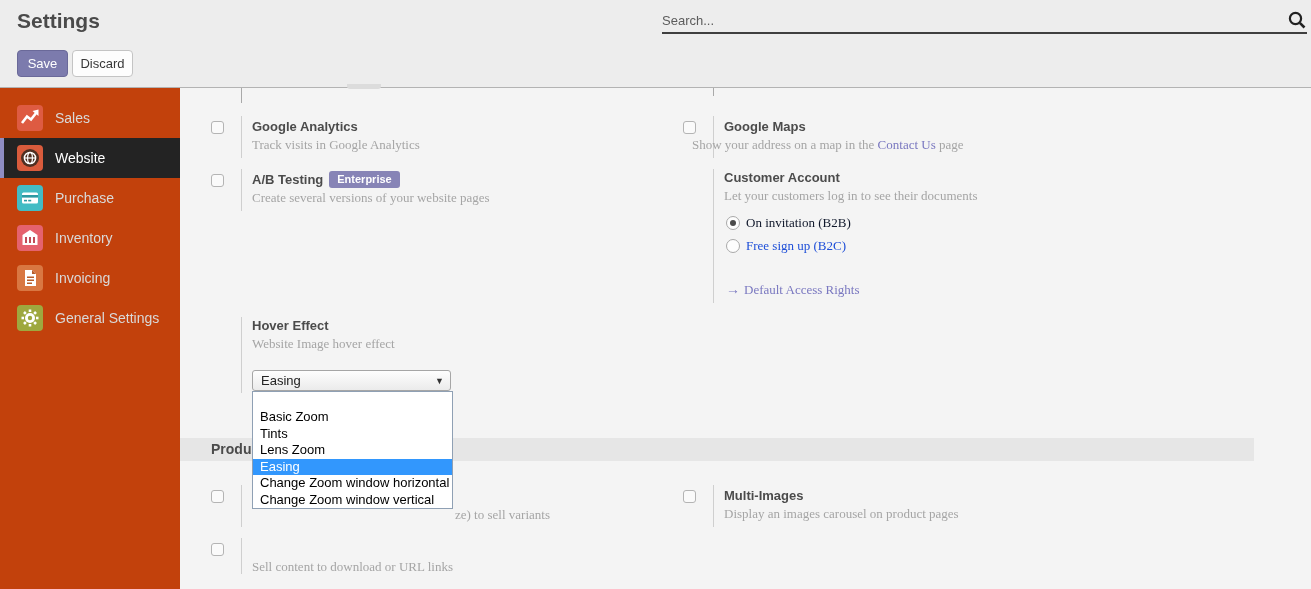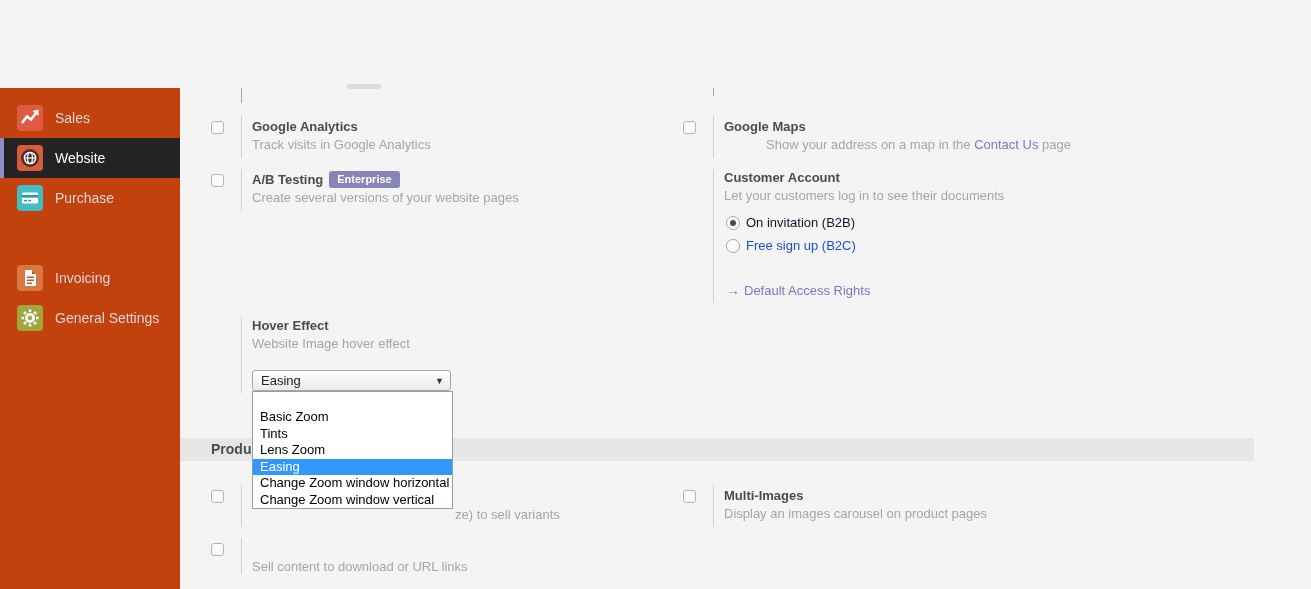--- a/index.html
+++ b/index.html
@@ -22,21 +22,21 @@
   .sidebar { position:absolute; left:0; top:88px; width:180px; height:501px; background:#c2410c; }
   .side-item { position:absolute; left:0; width:180px; height:40px; cursor:pointer; }
   .side-item.active { background:#232323; }
   .active-bar { position:absolute; left:0; top:0; width:4px; height:40px; background:#8f8dc3; }
   .tile { position:absolute; left:17px; top:7px; width:26px; height:26px; border-radius:4px; }
   .side-label { position:absolute; left:55px; top:0; line-height:40px; font-size:14px; color:#d9d9d9; white-space:nowrap; }
   .side-item.active .side-label { color:#ffffff; }
 
   
   .setting-title { position:absolute; font-size:13px; font-weight:bold; color:#4b4b4b; white-space:nowrap; }
-  .setting-desc { position:absolute; font-size:13px; color:#a5a5a5; white-space:nowrap; }
+  .setting-desc { position:absolute; font-size:13px; color:#a5a5a5; white-space:nowrap;font-family:Liberation Serif, serif; }
   .vline { position:absolute; width:1px; background:#cfcfcf; }
   .vline.stub { background:#a9a9a9; }
   .checkbox { position:absolute; width:13px; height:13px; border:1px solid #b4b4b4; border-radius:3px; background:#fafafa; cursor:pointer; }
   .radio { position:absolute; width:14px; height:14px; border:1px solid #a9a9a9; border-radius:50%; background:#fdfdfd; cursor:pointer; }
   .radio .dot { position:absolute; left:3px; top:3px; width:6px; height:6px; border-radius:50%; background:#4a4a4a; }
   .link { color:#7a78c0; cursor:pointer; }
   .badge { display:inline-block; margin-left:6px; padding:2px 8px 3px; border-radius:3px; background:#8784b6; color:#fff; font-size:11px; font-weight:bold; vertical-align:1px; }
   .arrow-glyph { font-weight:bold; color:#7a78c0; font-size:14px; margin-right:4px; }
   .band { position:absolute; left:180px; top:438px; width:1074px; height:23px; background:#e6e6e6;text-align:center; }
   .band-text { position:absolute; left:31px; top:0; line-height:23px; font-size:14px; font-weight:bold; color:#4b4b4b; white-space:nowrap; overflow:hidden; }
@@ -49,20 +49,32 @@
   .dropdown { position:absolute; left:252px; top:391px; width:201px; background:#ffffff; border:1px solid #8fa0b4; z-index:20; }
   .opt { height:16.5px; line-height:16.5px; padding-left:7px; font-size:13px; color:#000; white-space:nowrap; cursor:pointer; }
   .opt.blank { height:17px; }
   .opt.selected { background:#3297fd; color:#fff; }
 </style>
 </head>
 <body>
 
 <div class="screen">
 
+  <div class="topbar">
+    <div class="page-title">Settings</div>
+    <div class="search">
+      <input class="search-input" placeholder="Search..." style="">
+      <svg class="search-icon" width="20" height="20" viewBox="0 0 20 20">
+        <circle cx="8.5" cy="8.5" r="5.6" fill="none" stroke="#222" stroke-width="2.2"></circle>
+        <line x1="12.8" y1="12.8" x2="17.5" y2="17.5" stroke="#222" stroke-width="2.6"></line>
+      </svg>
+    </div>
+    <button class="btn save">Save</button>
+    <button class="btn discard">Discard</button>
+  </div>
 
   <div class="sidebar">
 
     <div class="side-item" style="top:10px">
       <span class="tile" style="background: rgb(222, 91, 66);">
         <svg width="26" height="26" viewBox="0 0 26 26">
           <polyline points="5,18 10,11.5 14,14.5 19.5,7.5" fill="none" stroke="#fff" stroke-width="2.6"></polyline>
           <polygon points="21.5,4.5 21.5,11 15.5,6" fill="#fff"></polygon>
         </svg>
       </span>
@@ -87,20 +99,32 @@
         <svg width="26" height="26" viewBox="0 0 26 26">
           <rect x="5" y="7.5" width="16" height="11" rx="1.5" fill="#fff"></rect>
           <rect x="5" y="10" width="16" height="2.6" fill="#2d9aa3"></rect>
           <rect x="7" y="14.8" width="3" height="1.6" fill="#2d9aa3"></rect>
           <rect x="11.2" y="14.8" width="3" height="1.6" fill="#2d9aa3"></rect>
         </svg>
       </span>
       <span class="side-label">Purchase</span>
     </div>
 
+    <div class="side-item" style="top:130px">
+      <span class="tile" style="background: rgb(229, 98, 110);">
+        <svg width="26" height="26" viewBox="0 0 26 26">
+          <polygon points="5.5,10 13,5 20.5,10" fill="#fff"></polygon>
+          <rect x="5.5" y="10" width="15" height="10" fill="#fff"></rect>
+          <rect x="8" y="12" width="2" height="6" fill="#c14c58"></rect>
+          <rect x="12" y="12" width="2" height="6" fill="#c14c58"></rect>
+          <rect x="16" y="12" width="2" height="6" fill="#c14c58"></rect>
+        </svg>
+      </span>
+      <span class="side-label">Inventory</span>
+    </div>
 
     <div class="side-item" style="top:170px">
       <span class="tile" style="background: rgb(217, 119, 66);">
         <svg width="26" height="26" viewBox="0 0 26 26">
           <path d="M8,5 h7 l4,4 v12 h-11 z" fill="#fff"></path>
           <path d="M15,5 l4,4 h-4 z" fill="#b65c2a"></path>
           <rect x="10" y="11.5" width="7" height="1.5" fill="#b65c2a"></rect>
           <rect x="10" y="14.5" width="7" height="1.5" fill="#b65c2a"></rect>
           <rect x="10" y="17.5" width="5" height="1.5" fill="#b65c2a"></rect>
         </svg>
@@ -136,21 +160,21 @@
     <div class="vline stub" style="left:713px;top:88px;height:8px"></div>
 
     <span class="checkbox" style="left:211px;top:121px"></span>
     <div class="vline" style="left:241px;top:116px;height:42px"></div>
     <div class="setting-title" style="left:252px;top:119px">Google Analytics</div>
     <div class="setting-desc" style="left:252px;top:137px">Track visits in Google Analytics</div>
 
     <span class="checkbox" style="left:683px;top:121px"></span>
     <div class="vline" style="left:713px;top:116px;height:42px"></div>
     <div class="setting-title" style="left:724px;top:119px">Google Maps</div>
-    <div class="setting-desc" style="left:766px;top:137px"><span>Show your address on a map in the </span><span class="link">Contact Us</span><span> page</span></div>
+    <div class="setting-desc" style="left:692px;top:137px"><span>Show your address on a map in the </span><span class="link">Contact Us</span><span> page</span></div>
 
     <span class="checkbox" style="left:211px;top:174px"></span>
     <div class="vline" style="left:241px;top:169px;height:42px"></div>
     <div class="setting-title" style="left:252px;top:171px"><span>A/B Testing</span><span class="badge">Enterprise</span></div>
     <div class="setting-desc" style="left:252px;top:190px">Create several versions of your website pages</div>
 
     <div class="vline" style="left:713px;top:169px;height:134px"></div>
     <div class="setting-title" style="left:724px;top:170px">Customer Account</div>
     <div class="setting-desc" style="left:724px;top:188px">Let your customers log in to see their documents</div>
     <span class="radio" style="left:726px;top:216px">

